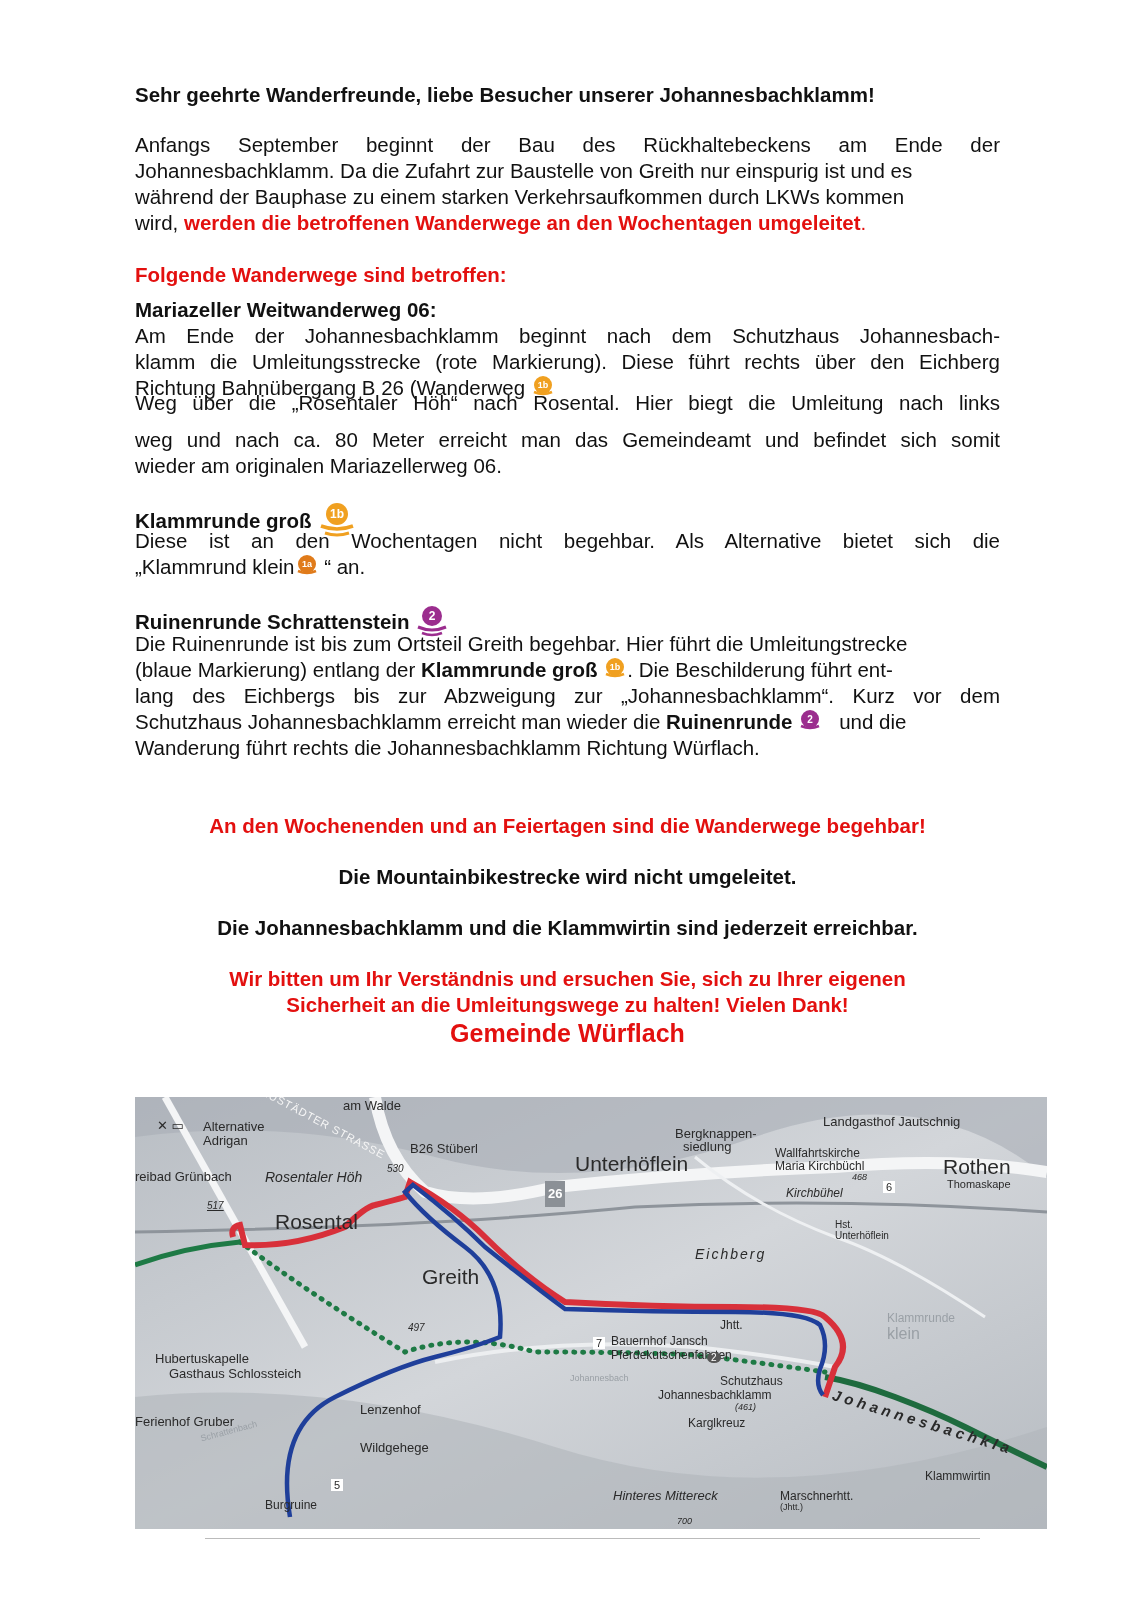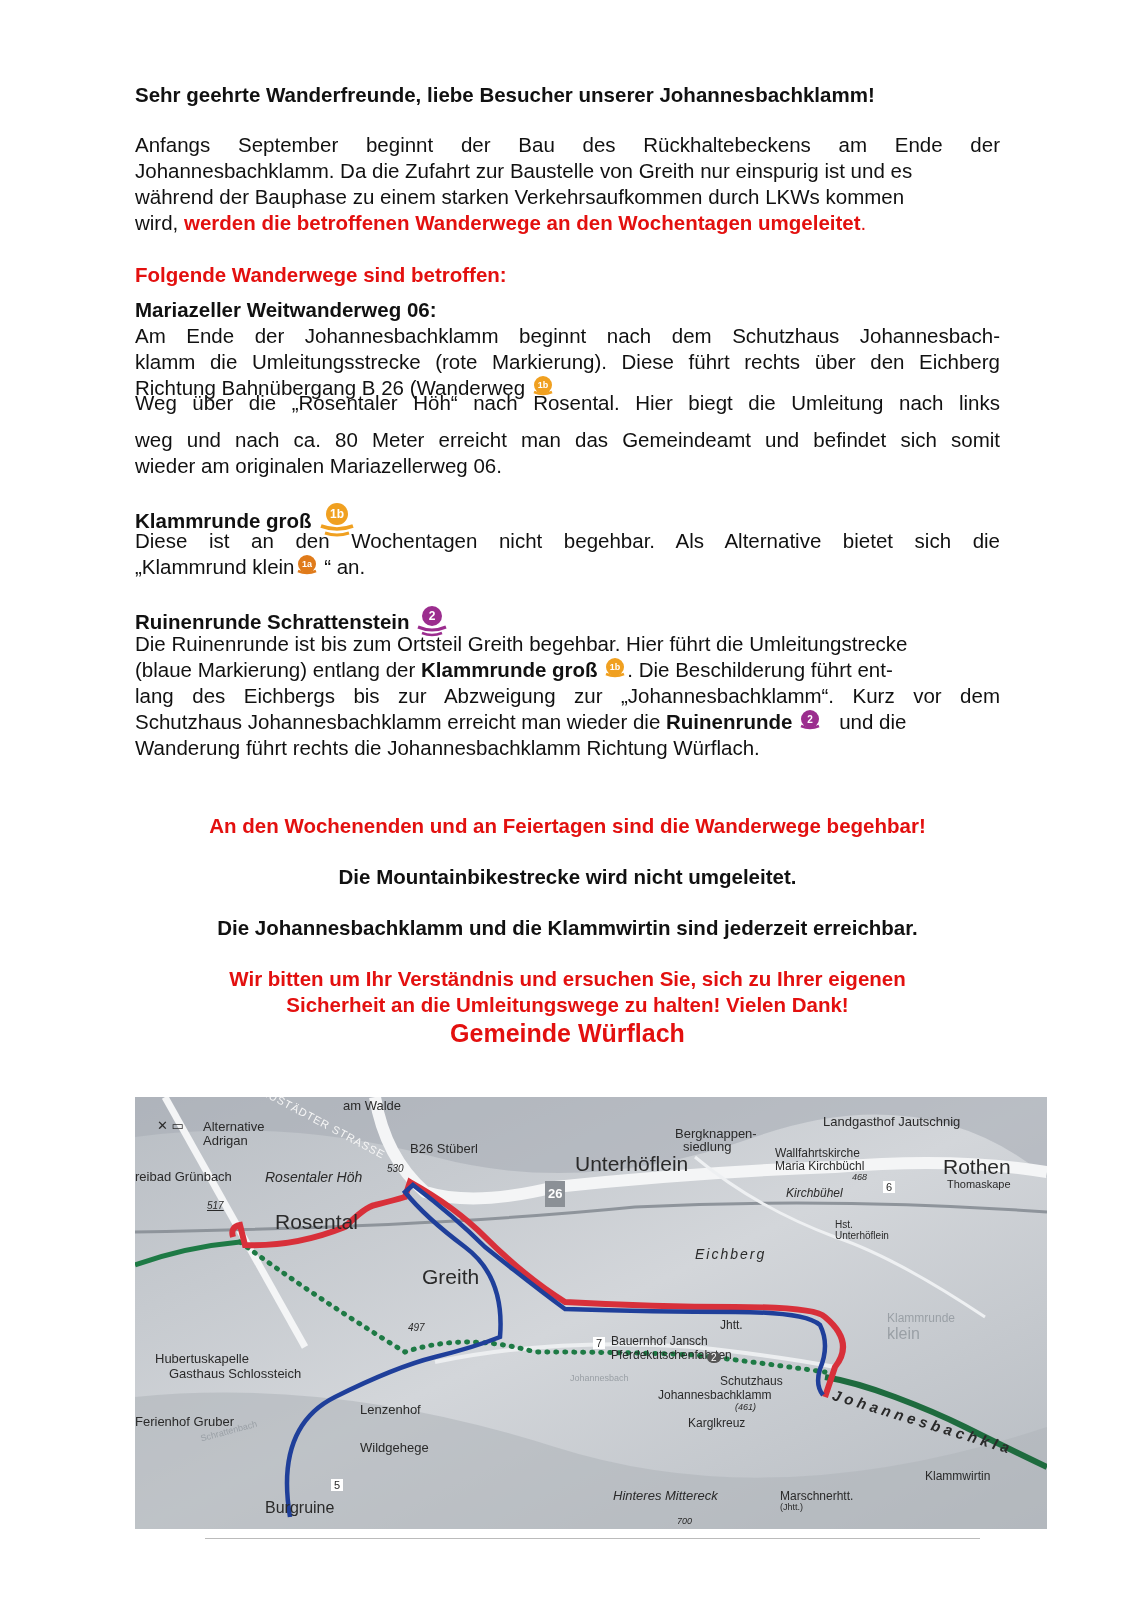--- a/index.html
+++ b/index.html
@@ -180,21 +180,21 @@
   <div class="ml" style="left:590px;top:306px;font-size:9px;font-style:italic;padding-left:10px;">(461)</div>
   <div class="ml" style="left:700px;top:290px;font-size:15px;font-style:italic;font-weight:bold;transform:rotate(17deg);transform-origin:left top;">J o h a n n e s b a c h k l a</div>
   <div class="ml" style="left:553px;top:320px;font-size:12px;">Karglkreuz</div>
   <div class="ml" style="left:20px;top:255px;">Hubertuskapelle</div>
   <div class="ml" style="left:34px;top:270px;">Gasthaus Schlossteich</div>
   <div class="ml" style="left:225px;top:300px;margin-top:44px;">Wildgehege</div>
   <div class="ml" style="left:225px;top:306px;">Lenzenhof</div>
   <div class="ml" style="left:0px;top:318px;">Ferienhof Gruber</div>
   <div class="ml" style="left:65px;top:330px;font-size:9px;color:#9aa0a6;transform:rotate(-15deg);">Schrattenbach</div>
   <div class="ml" style="left:196px;top:382px;background:#fff;padding:0 3px;font-size:11px;">5</div>
-  <div class="ml" style="left:130px;top:402px;font-size:16px;">Burgruine</div>
+  <div class="ml" style="left:130px;top:402px;font-size:12px;">Burgruine</div>
   <div class="ml" style="left:478px;top:392px;font-style:italic;">Hinteres Mittereck</div>
   <div class="ml" style="left:645px;top:393px;font-size:12px;">Marschnerhtt.</div>
   <div class="ml" style="left:645px;top:406px;font-size:9px;">(Jhtt.)</div>
   <div class="ml" style="left:790px;top:373px;font-size:12px;">Klammwirtin</div>
   <div class="ml" style="left:542px;top:420px;font-size:9px;font-style:italic;">700</div>
   <div class="ml" style="left:748px;top:84px;background:#fff;padding:0 3px;font-size:11px;">6</div>
   <div class="ml" style="left:572px;top:255px;background:#555;color:#fff;border-radius:50%;padding:0 4px;font-size:10px;">2</div>
 </div>
 <div class="rule"></div>
 

